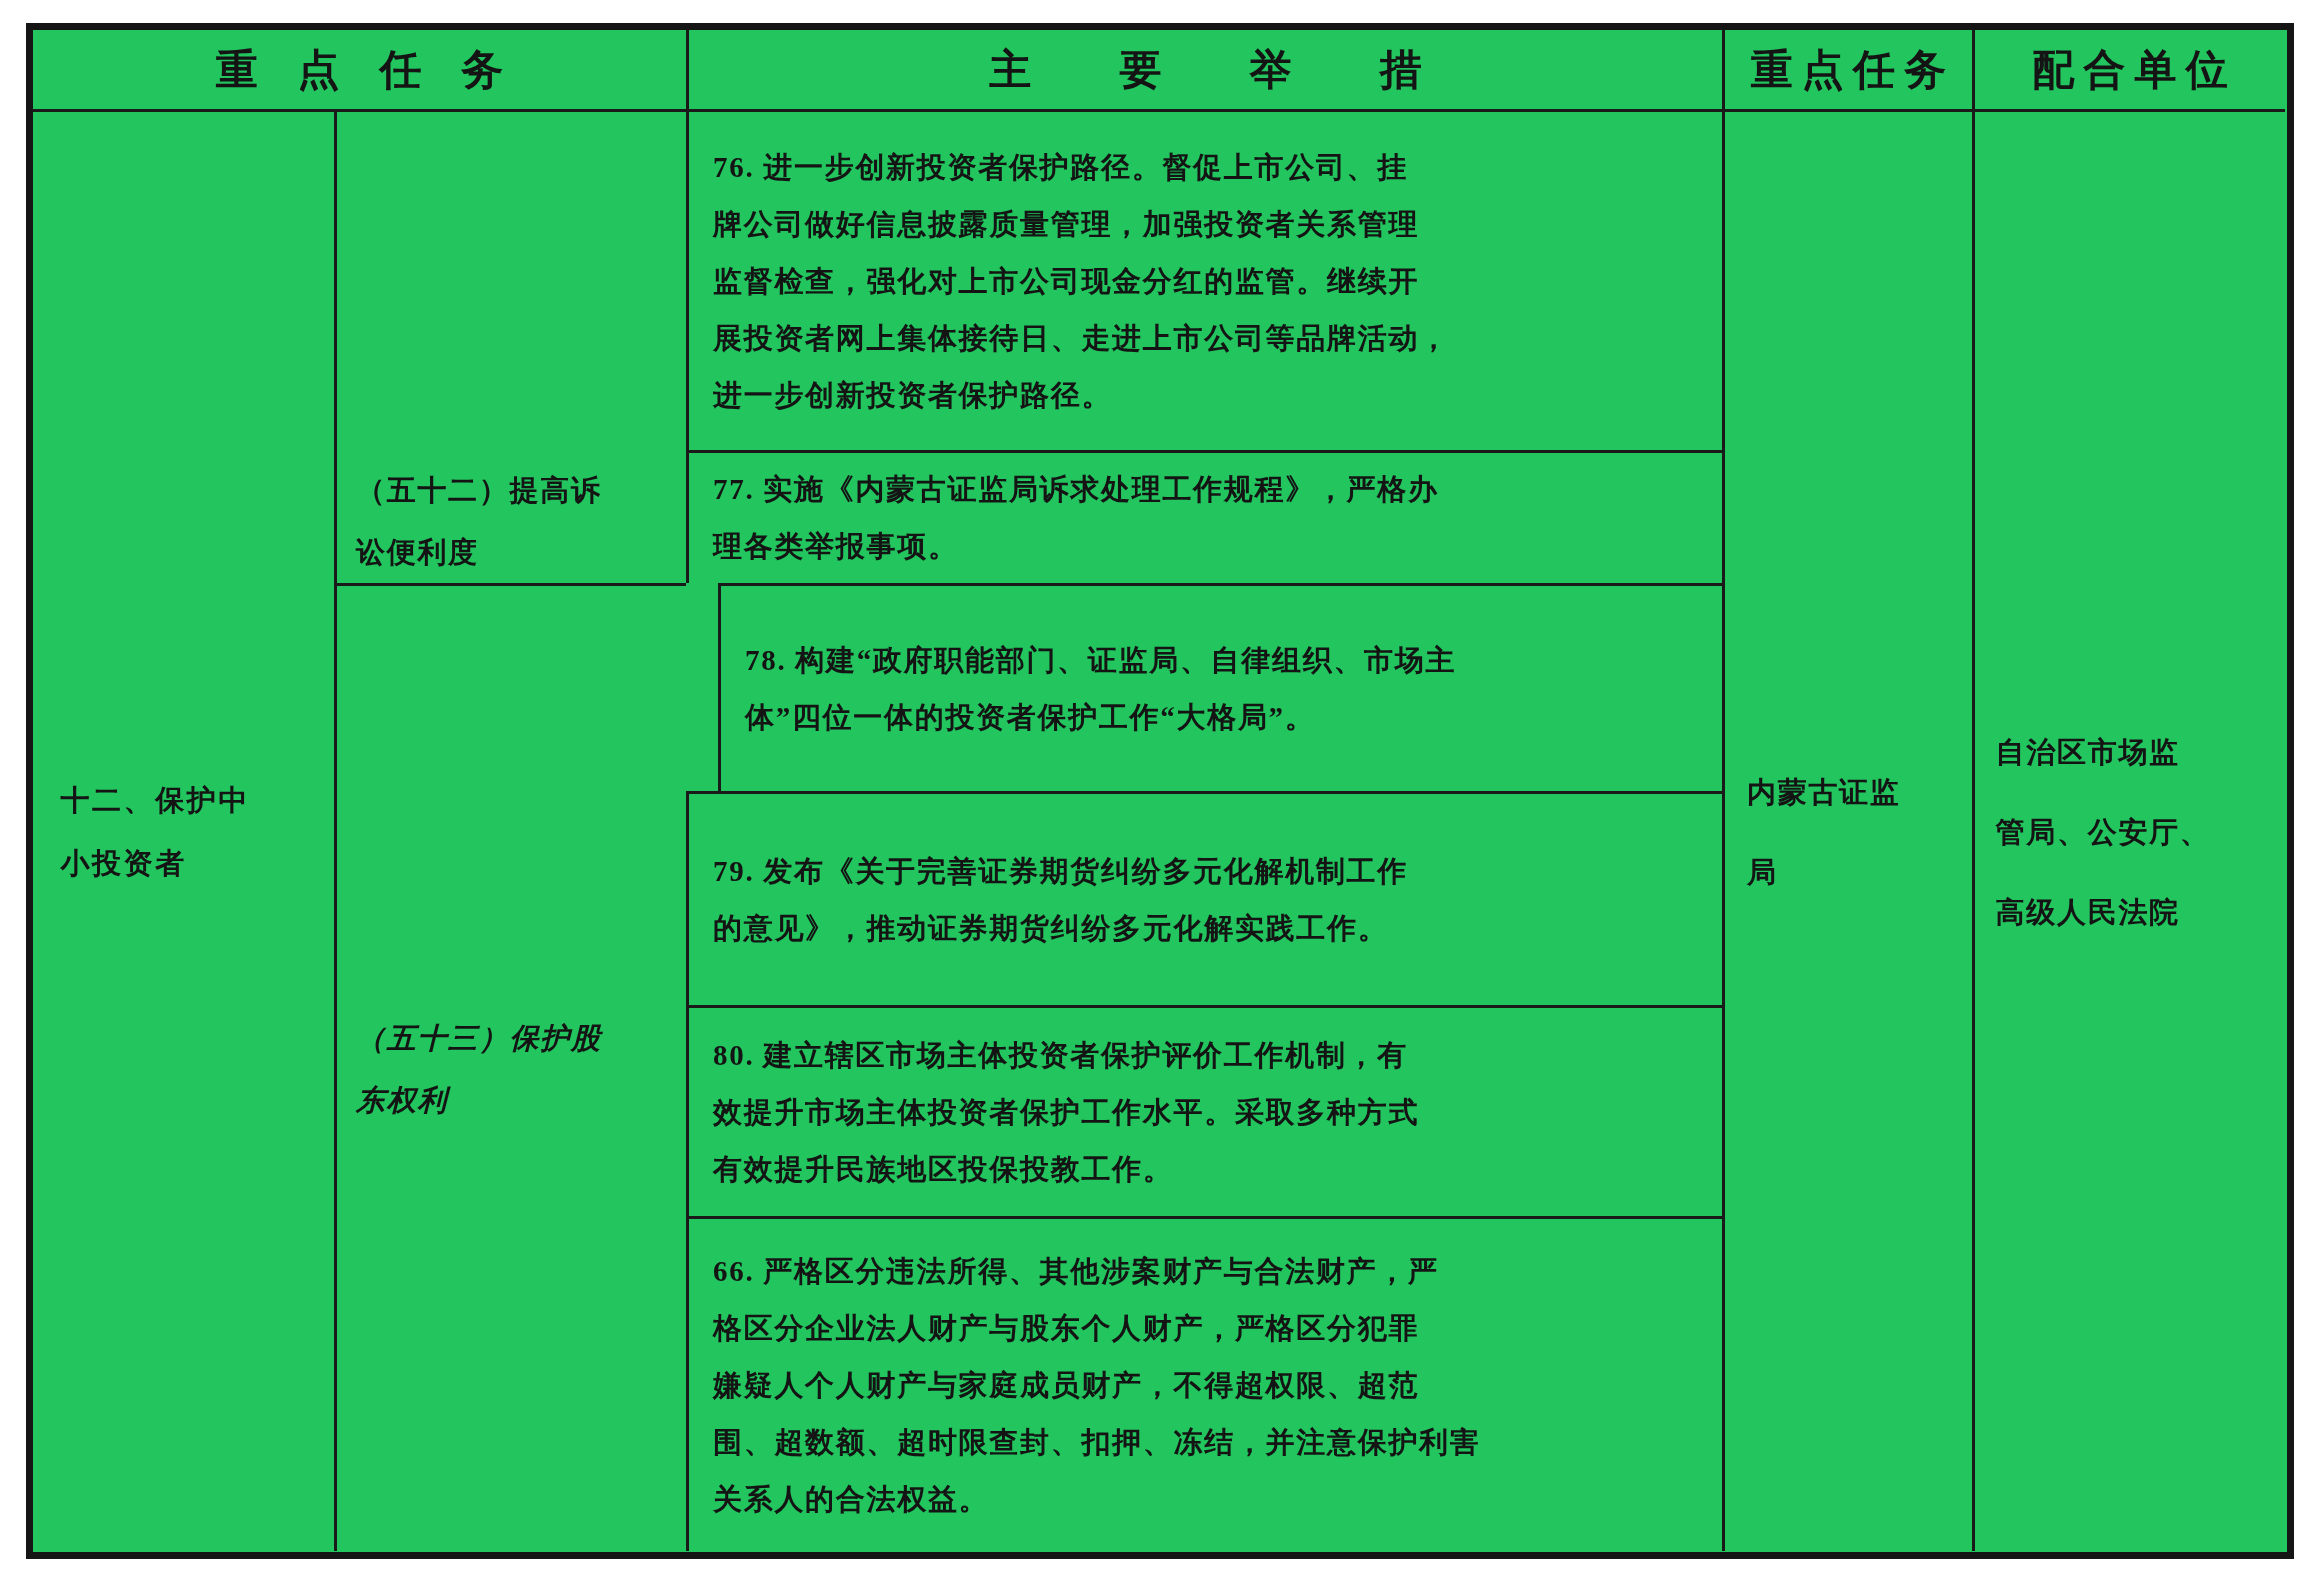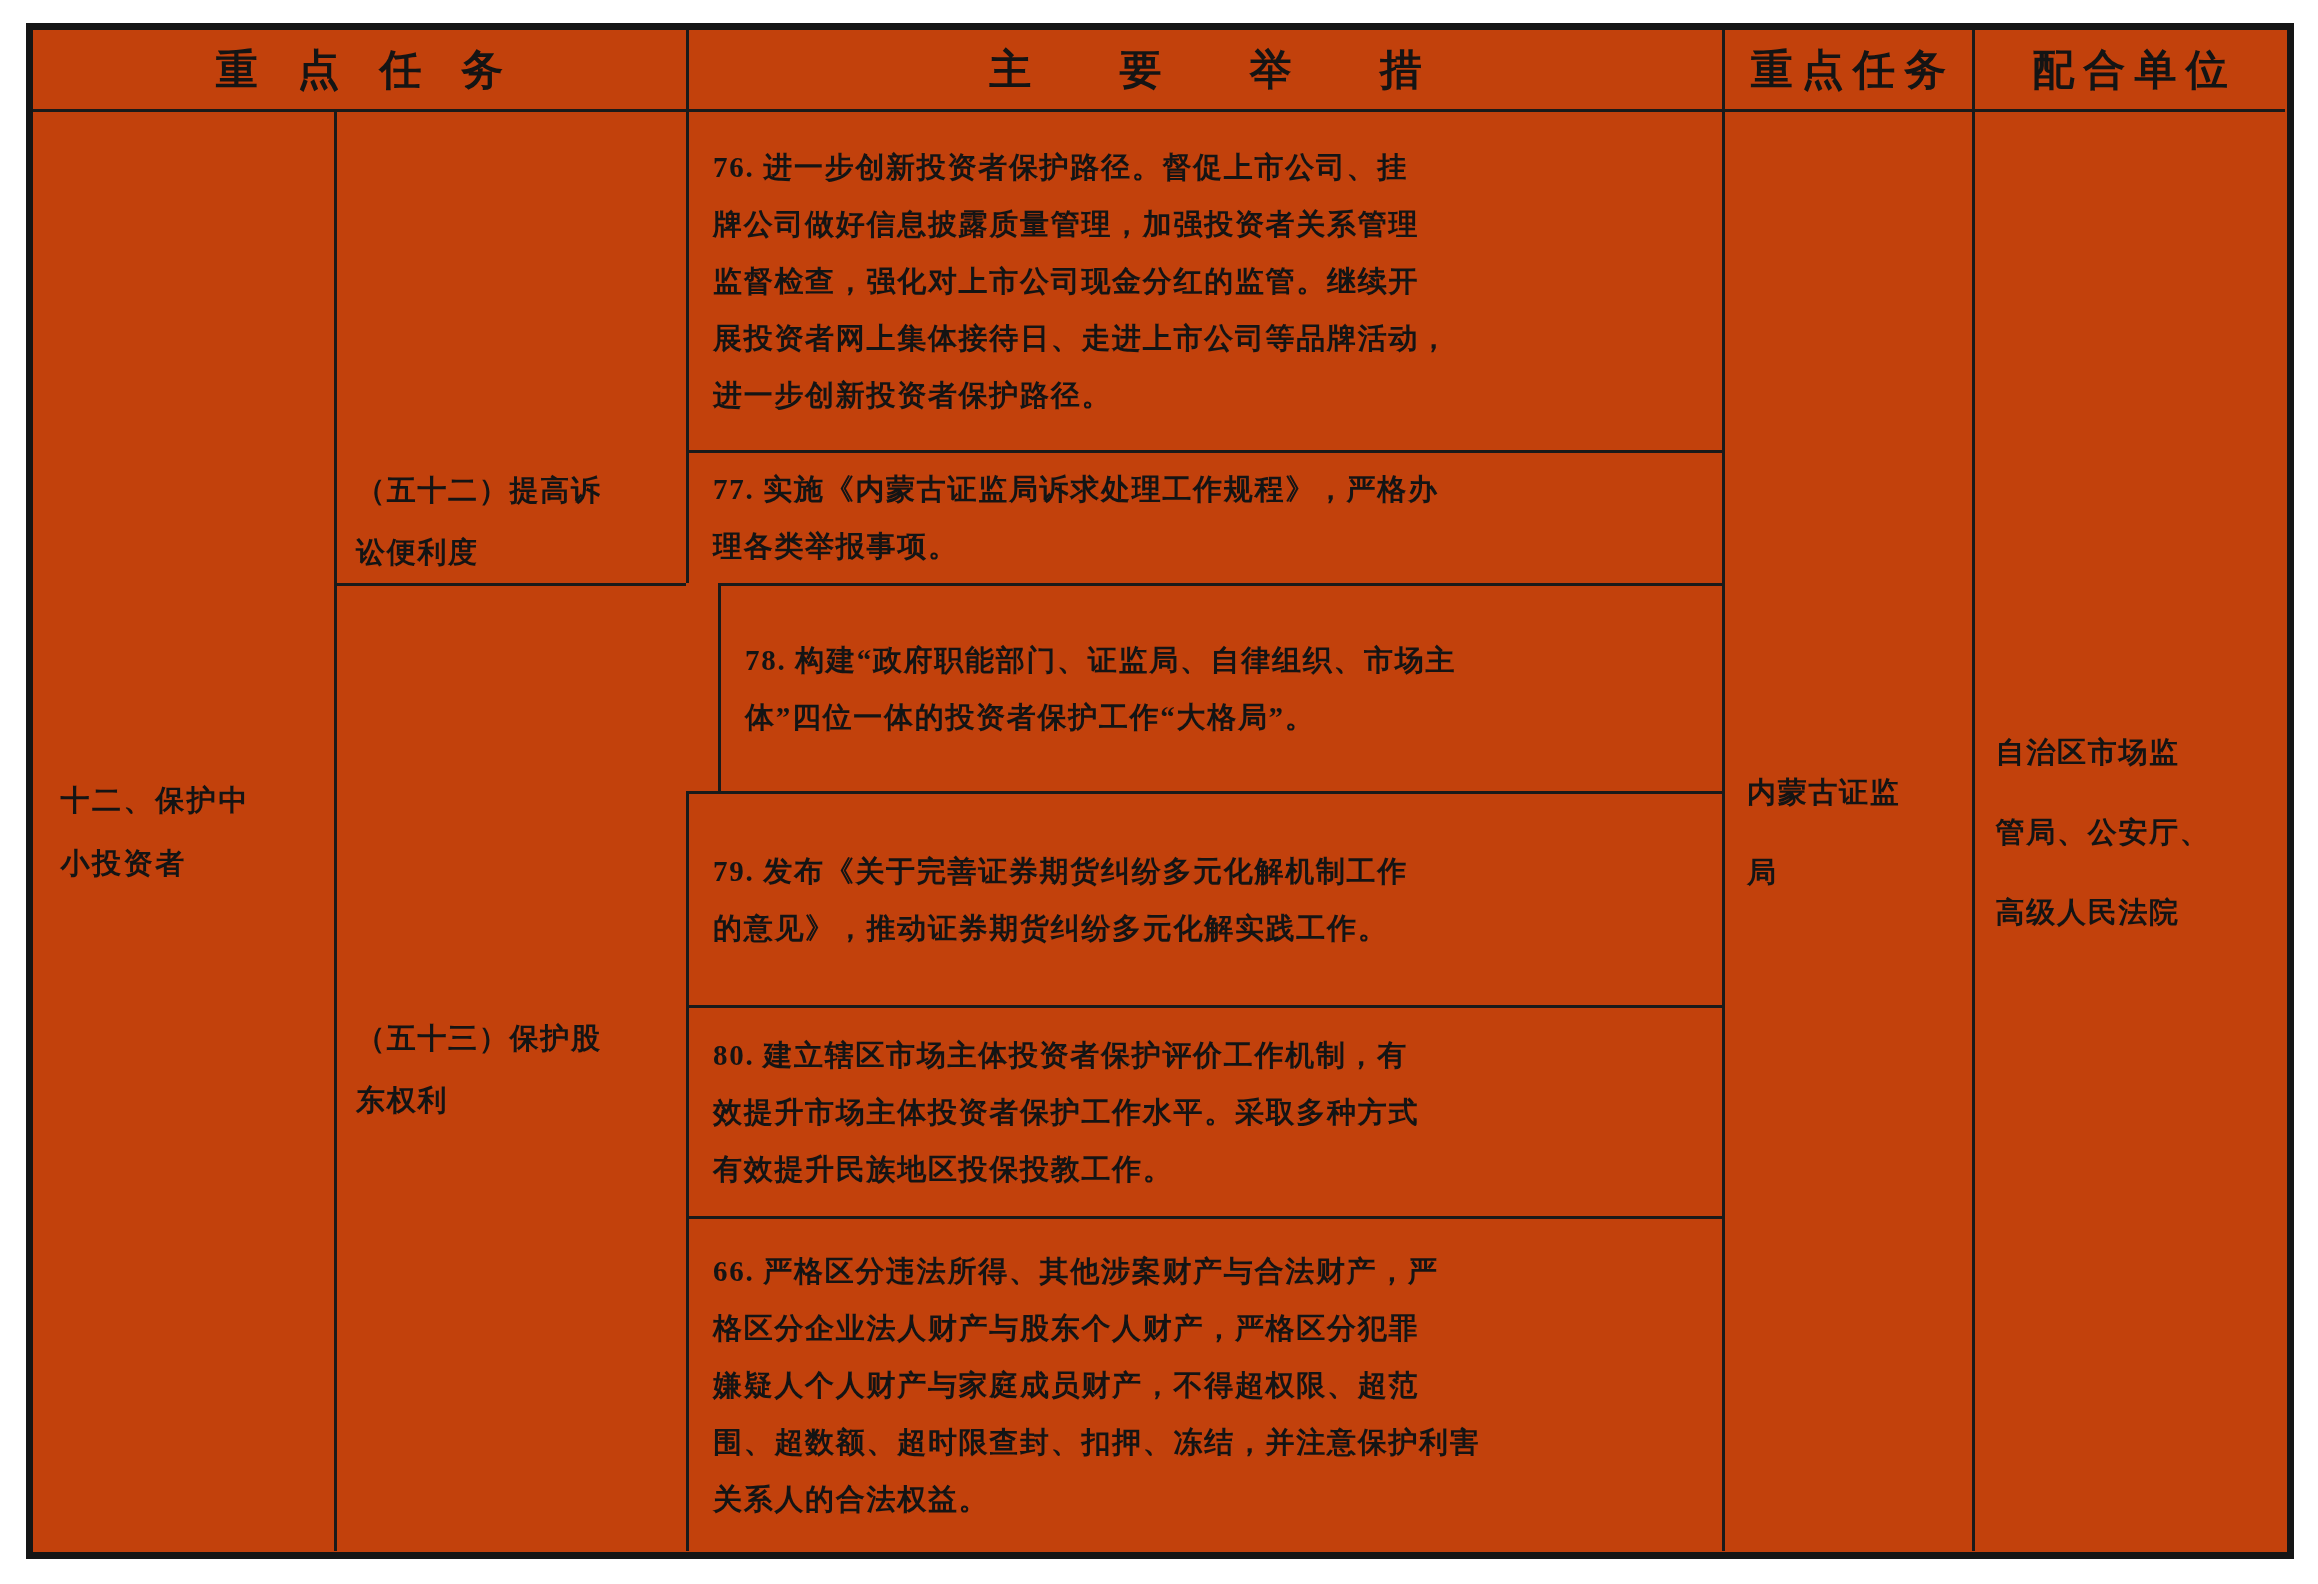--- a/index.html
+++ b/index.html
@@ -19,21 +19,21 @@
     position: absolute;
     left: 26px;
     top: 23px;
     width: 2268px;
     height: 1536px;
     box-sizing: border-box;
     border: 7.7px solid #151515;
     display: grid;
     grid-template-columns: 301px 352px 1036px 250px 313px;
     grid-template-rows: 79px 341px 133px 208px 214px 211px 335px;
-    background: #c2410c;
+    background: #22c55e;
   }
   .cell {
     box-sizing: border-box;
     display: flex;
     align-items: center;
     overflow: hidden;
   }
   
   .bt { border-top: 3.4px solid #1a1a1a; }
   .bl { border-left: 3.4px solid #1a1a1a; }
@@ -66,21 +66,21 @@
   .hdr-lead        { grid-column: 4; grid-row: 1; }
   .hdr-lead .txt   { letter-spacing: 0.22em; text-indent: 0.22em; }
   .hdr-support     { grid-column: 5; grid-row: 1; }
   .hdr-support .txt{ letter-spacing: 0.22em; text-indent: 0.22em; }
 
   
   .key-task  { grid-column: 1; grid-row: 2 / 8; padding: 0 15.4px 0 27.4px; }
   .key-task .txt { line-height: 63px; letter-spacing: 2.6px; }
 
   .sub-a { grid-column: 2; grid-row: 2 / 4; padding: 0 10.3px 0 19px; align-items: flex-end; }
-  .sub-b { grid-column: 2; grid-row: 4 / 8; padding: 0 27px 0 19px; }
+  .sub-b { grid-column: 2; grid-row: 4 / 8; padding: 0 27px 0 19px; font-style: italic; }
   .sub-a .txt, .sub-b .txt { line-height: 62px; }
 
   
   .measure { grid-column: 3; padding: 0 17px 0 24px; }
   .m76 { grid-row: 2; }
   .m77 { grid-row: 3; }
   .m78 { grid-row: 4; margin-left: 32px; }
   .m79 { grid-row: 5; }
   .m80 { grid-row: 6; }
   .m81 { grid-row: 7; }

